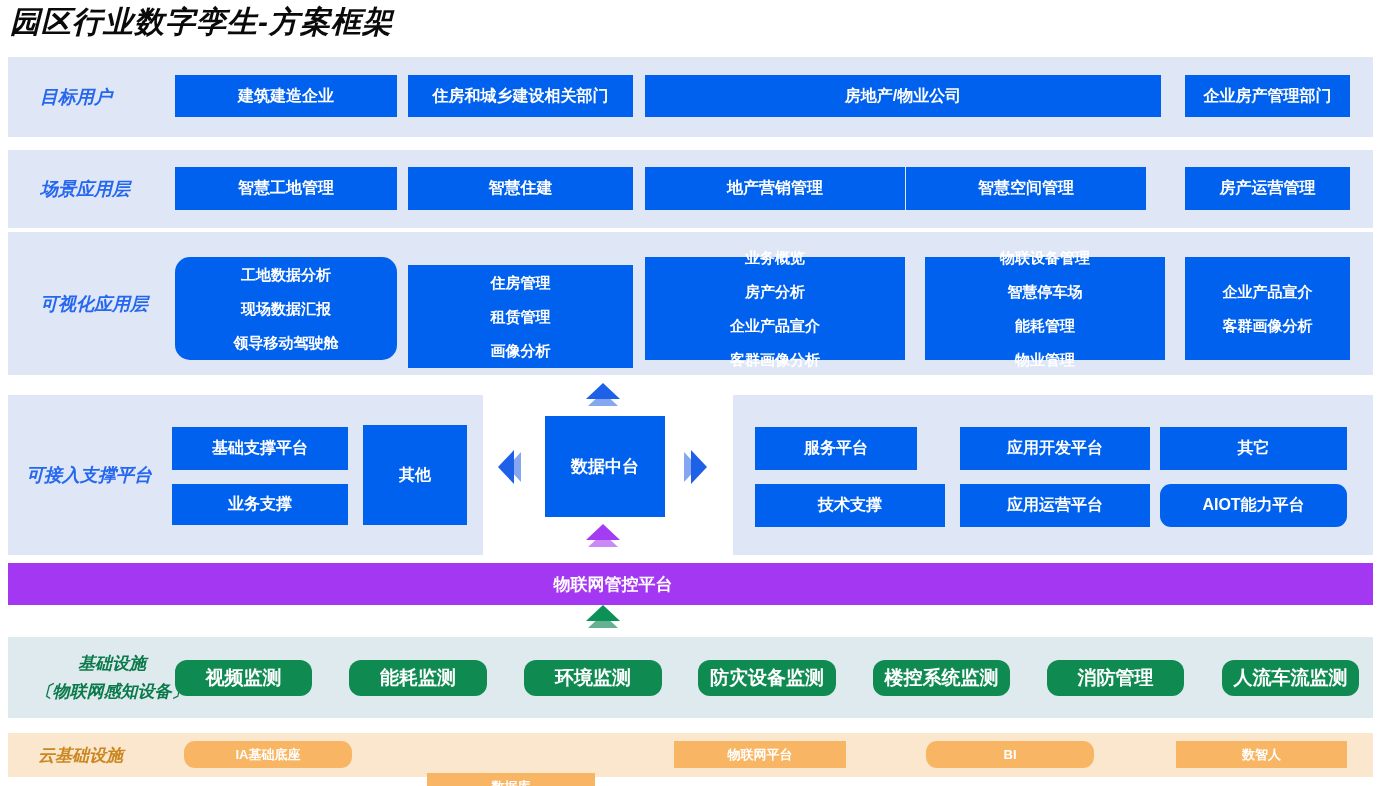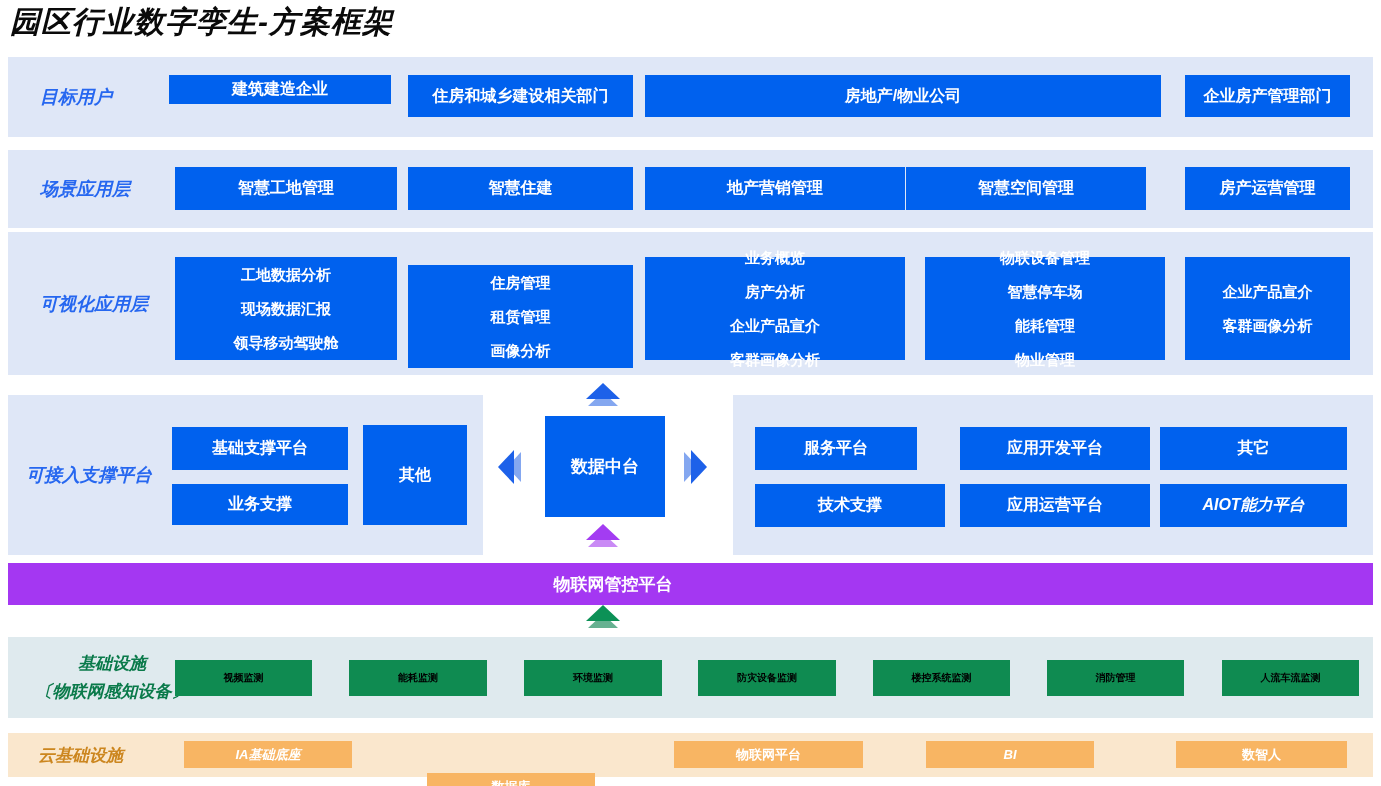--- a/index.html
+++ b/index.html
@@ -28,28 +28,28 @@
   }
   .bluebox{
     position:absolute;background:var(--box-blue);color:#fff;font-weight:bold;
     font-size:16px;display:flex;align-items:center;justify-content:center;
     text-align:center;
   }
   .multiline{white-space:pre-line;font-size:15px;}
   .lh34{line-height:34px;}
   .lh25{line-height:34px;}
   .greenbox{
-    position:absolute;background:var(--green-box);color:#000000;font-weight:bold;
-    font-size:10px;display:flex;align-items:center;justify-content:center;text-align:center;
+    position:absolute;background:var(--green-box);color:#ffffff;font-weight:bold;
+    font-size:19px;display:flex;align-items:center;justify-content:center;text-align:center;border-radius:12px;
   }
   .orangebox{
     position:absolute;background:var(--orange-box);color:#fff;font-weight:bold;
     font-size:13px;display:flex;align-items:center;justify-content:center;text-align:center;
   }
-  .italic{font-style:italic;}
+  .italic{border-radius:11px;}
   .purpleband{
     position:absolute;left:8px;width:1365px;top:563px;height:42px;background:var(--purple);
   }
   .purpleband .txt{
     position:absolute;left:477px;width:256px;top:0;height:42px;color:#fff;
     font-weight:bold;font-size:17px;display:flex;align-items:center;justify-content:center;
   }
   .glabel{
     position:absolute;left:14px;top:50%;transform:translateY(-50%);width:180px;
     text-align:center;color:var(--green-label);font-weight:bold;font-style:italic;
@@ -74,38 +74,38 @@
   .purple-arr{--c1:#a33cf2;--c2:#c98af5;}
   .green-arr{--c1:#0c9156;--c2:#66b191;}
 </style>
 </head>
 <body>
 
 <h1 class="page-title">园区行业数字孪生-方案框架</h1>
 
 <div class="band bg-blue" style="top:57px;height:80px;">
   <div class="row-label" style="left:32px;">目标用户</div>
-  <div class="bluebox" style="left:161px;top:18px;width:222px;height:29px;">建筑建造企业</div>
+  <div class="bluebox" style="left:167px;top:18px;width:222px;height:42px;">建筑建造企业</div>
   <div class="bluebox" style="left:400px;top:18px;width:225px;height:42px;">住房和城乡建设相关部门</div>
   <div class="bluebox" style="left:637px;top:18px;width:516px;height:42px;">房地产/物业公司</div>
   <div class="bluebox" style="left:1177px;top:18px;width:165px;height:42px;">企业房产管理部门</div>
 </div>
 
 <div class="band bg-blue" style="top:150px;height:78px;">
   <div class="row-label" style="left:32px;">场景应用层</div>
   <div class="bluebox" style="left:167px;top:17px;width:222px;height:43px;">智慧工地管理</div>
   <div class="bluebox" style="left:400px;top:17px;width:225px;height:43px;">智慧住建</div>
   <div class="bluebox" style="left:637px;top:17px;width:260px;height:43px;">地产营销管理</div>
   <div class="bluebox" style="left:898px;top:17px;width:240px;height:43px;">智慧空间管理</div>
   <div class="bluebox" style="left:1177px;top:17px;width:165px;height:43px;">房产运营管理</div>
 </div>
 
 <div class="band bg-blue" style="top:232px;height:143px;">
   <div class="row-label" style="left:32px;">可视化应用层</div>
-  <div class="bluebox multiline lh34" style="left:167px;top:25px;width:222px;height:103px;">工地数据分析
+  <div class="bluebox multiline lh34" style="left:167px;top:25px;width:222px;height:103px;border-radius:15px;">工地数据分析
 现场数据汇报
 领导移动驾驶舱</div>
   <div class="bluebox multiline lh34" style="left:400px;top:33px;width:225px;height:103px;">住房管理
 租赁管理
 画像分析</div>
   <div class="bluebox multiline lh25" style="left:637px;top:25px;width:260px;height:103px;">业务概览
 房产分析
 企业产品宣介
 客群画像分析</div>
   <div class="bluebox multiline lh25" style="left:917px;top:25px;width:240px;height:103px;">物联设备管理
@@ -170,16 +170,16 @@
   <div class="greenbox" style="left:690px;top:23px;width:138px;height:36px;">防灾设备监测</div>
   <div class="greenbox" style="left:865px;top:23px;width:137px;height:36px;">楼控系统监测</div>
   <div class="greenbox" style="left:1039px;top:23px;width:137px;height:36px;">消防管理</div>
   <div class="greenbox" style="left:1214px;top:23px;width:137px;height:36px;">人流车流监测</div>
 </div>
 
 <div class="band bg-orangerow" style="top:733px;height:44px;">
   <div class="olabel">云基础设施</div>
   <div class="orangebox italic" style="left:164px;top:8px;width:168px;height:27px;margin-left:12px;">IA基础底座</div>
   <div class="orangebox" style="left:419px;top:8px;width:168px;height:27px;margin-top:32px;">数据库</div>
-  <div class="orangebox" style="left:666px;top:8px;width:189px;height:27px;">物联网平台</div>
+  <div class="orangebox" style="left:666px;top:8px;width:172px;height:27px;">物联网平台</div>
   <div class="orangebox italic" style="left:918px;top:8px;width:168px;height:27px;">BI</div>
   <div class="orangebox" style="left:1168px;top:8px;width:171px;height:27px;">数智人</div>
 </div>
 
 </body></html>

